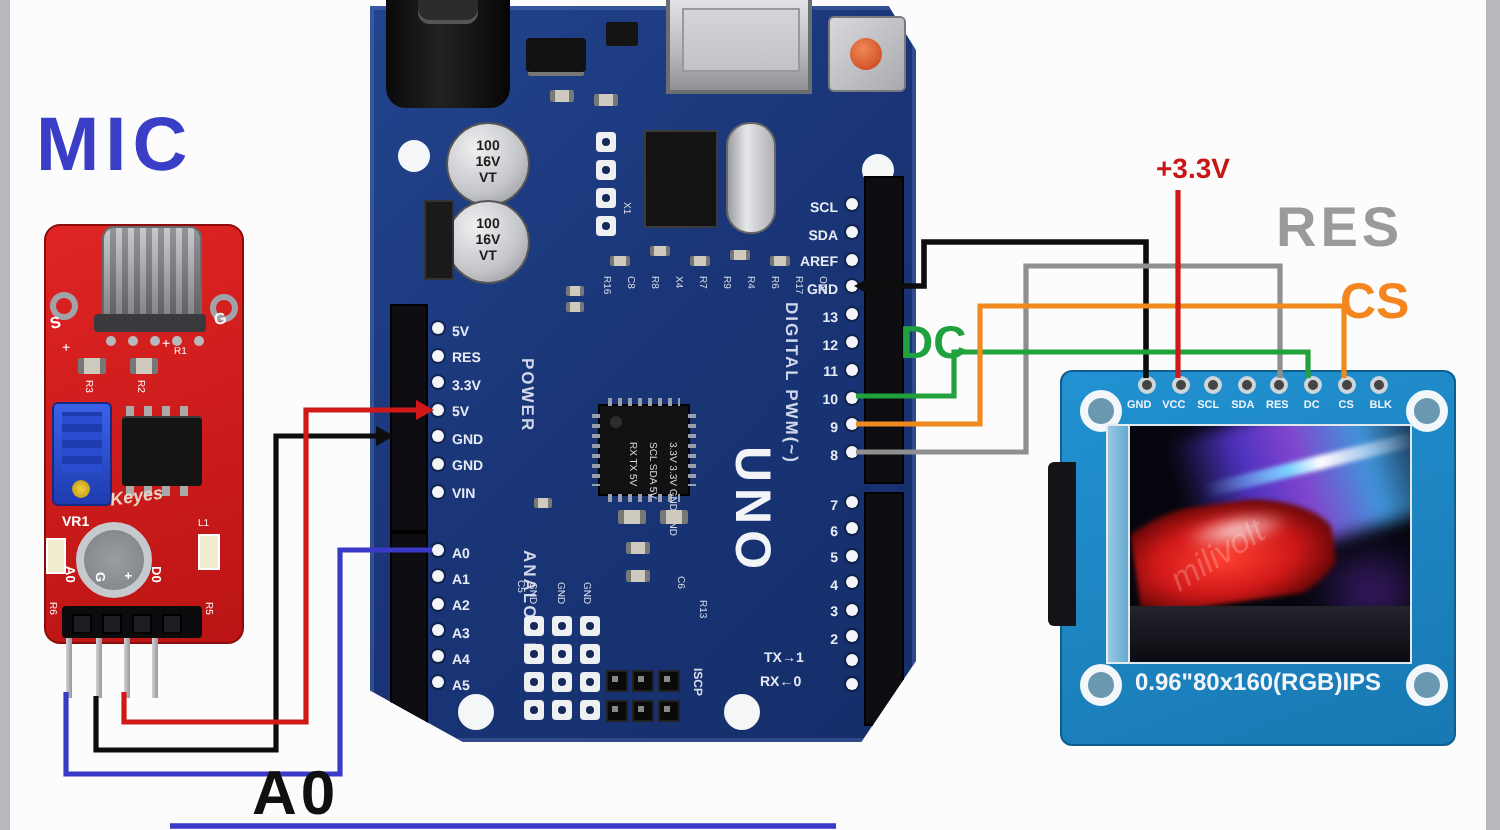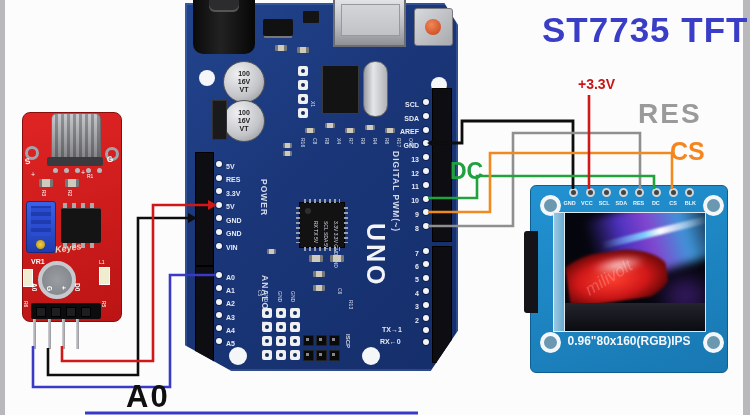--- a/index.html
+++ b/index.html
@@ -398,20 +398,20 @@
     <polygon points="208,200 217,205 208,210" fill="#d01818"></polygon>
     <polyline fill="none" stroke-width="2.8" points="85,413 418,413" stroke="#3a3ac8"></polyline>
     <polyline fill="none" stroke-width="2.8" points="434,143 462,143 462,121 573,121 573,189" stroke="#0d0d0d"></polyline>
     <polygon points="436,138 427,143 436,148" fill="#0d0d0d"></polygon>
     <polyline fill="none" stroke-width="2.6" points="428,226 513,226 513,133 640,133 640,189" stroke="#8f8f8f"></polyline>
     <polyline fill="none" stroke-width="2.6" points="428,198 477,198 477,176 654,176 654,189" stroke="#21a23c"></polyline>
     <polyline fill="none" stroke-width="2.6" points="428,212 490,212 490,153 672,153 672,189" stroke="#f08a1e"></polyline>
     <polyline fill="none" stroke-width="2.6" points="589,95 589,189" stroke="#d01818"></polyline>
   </svg>
 
-  <div class="abs bold" style="left:542px;top:10px;font-size:35px;color:#3a3ec6;letter-spacing:1px;z-index:60;">ST7735 TFT</div>
+  <div class="abs bold" style="left:18px;top:52px;font-size:38px;color:#3a3ec6;letter-spacing:3px;z-index:60;">MIC</div>
   <div class="abs bold" style="left:578px;top:76px;font-size:14px;color:#c81616;z-index:60;">+3.3V</div>
   <div class="abs bold" style="left:638px;top:98px;font-size:28px;color:#9a9a9a;letter-spacing:2px;z-index:60;">RES</div>
   <div class="abs bold" style="left:670px;top:137px;font-size:25px;color:#f5861f;z-index:60;">CS</div>
   <div class="abs bold" style="left:450px;top:158px;font-size:23px;color:#1ea13e;z-index:60;">DC</div>
   <div class="abs bold" style="left:126px;top:379px;font-size:31px;color:#101010;letter-spacing:2px;z-index:60;">A0</div>
 
 </div>
 
 </body></html>

